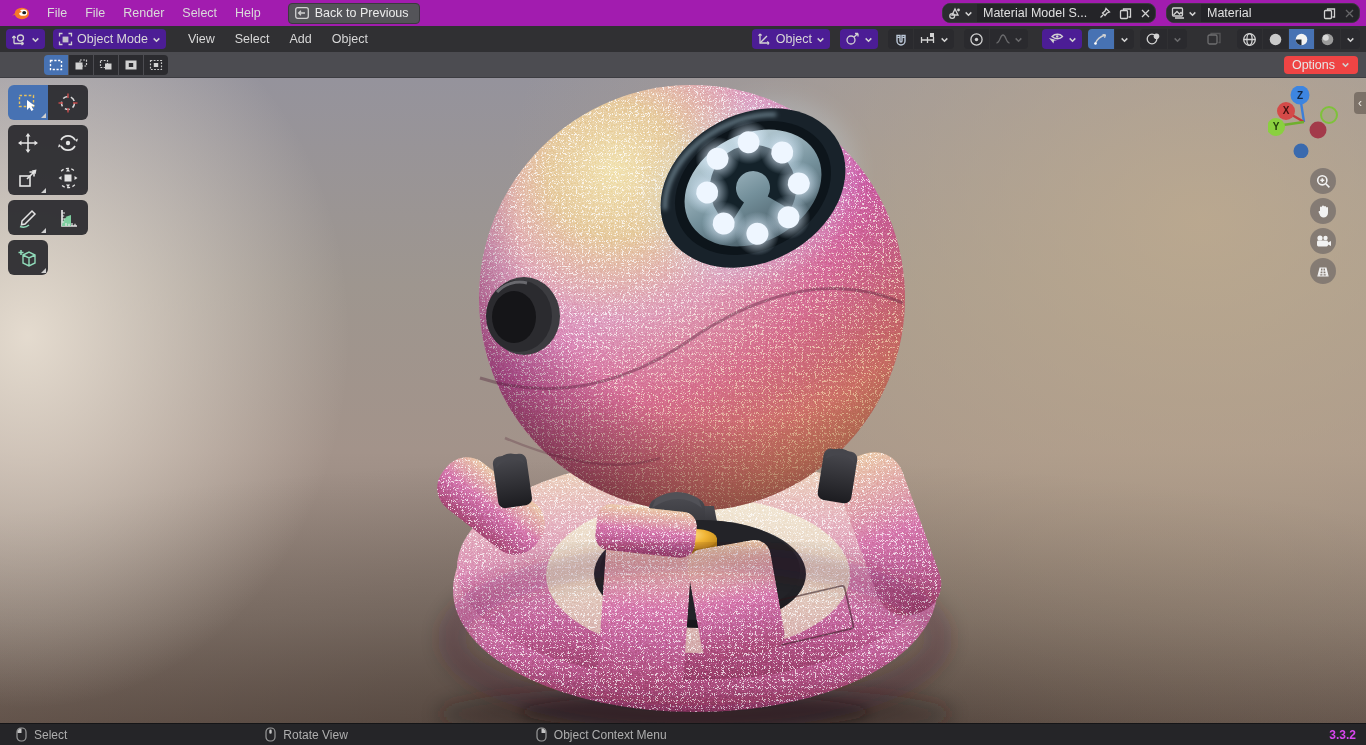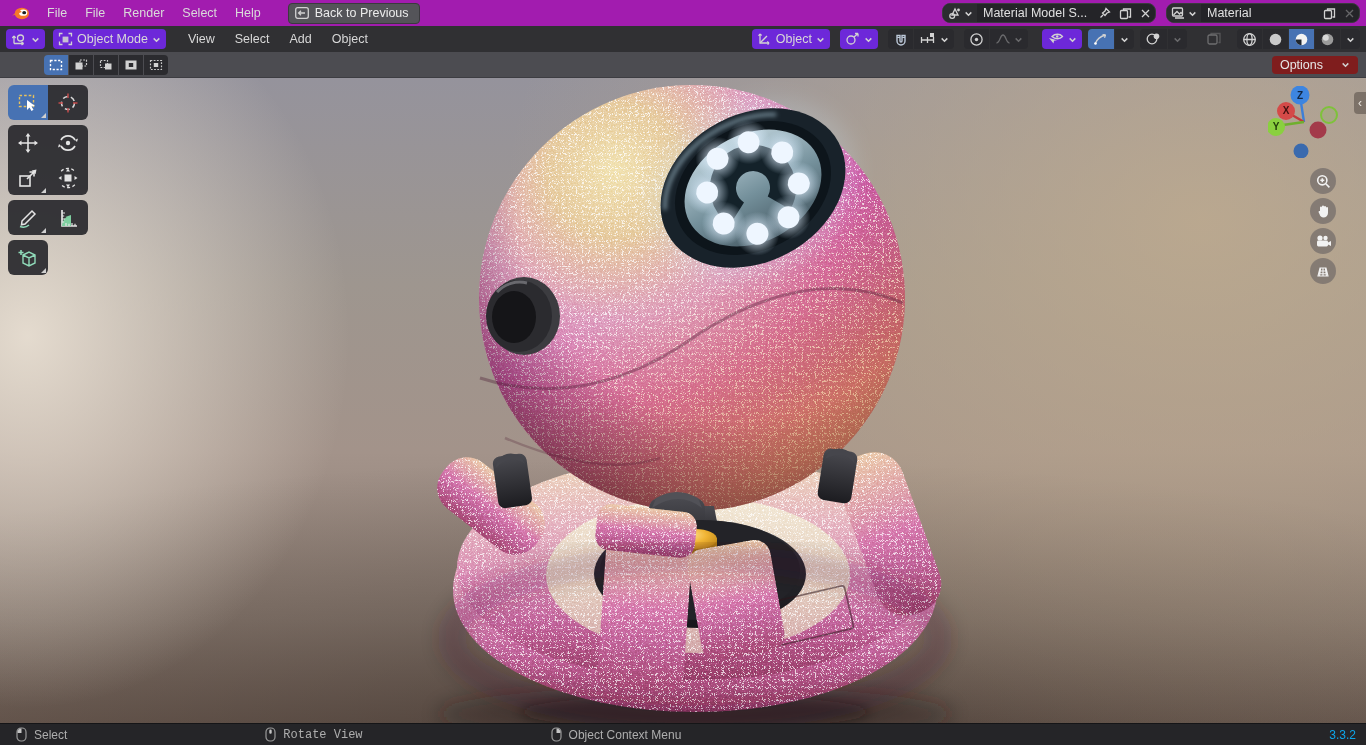--- a/index.html
+++ b/index.html
@@ -19,36 +19,36 @@
     border-radius:8px; height:20px; overflow:hidden; }
   .widget .wicon { display:flex; align-items:center; gap:2px; padding:0 4px; background:#2c2c30; height:100%; }
   .widget .wtext { padding:0 6px; color:#e0e0e0; min-width:118px; }
   .widget .wbtn { padding:0 4px; display:flex; align-items:center; height:100%; }
   .chev { width:9px; height:9px; }
   .dim { opacity:.38; }
 
   
   .vheader { height:26px; background:#303033; display:flex; align-items:center; padding:0 6px;
     font-size:12.5px; color:#d8d8d8; flex:0 0 26px; }
-  .hbtn { background:#6d28d9; border-radius:4px; height:20px; display:flex; align-items:center;
+  .hbtn { background:#4c1d95; border-radius:4px; height:20px; display:flex; align-items:center;
     gap:4px; padding:0 5px; }
   .hgroup { display:flex; height:20px; border-radius:4px; overflow:hidden; gap:1px; }
   .hgroup .seg { background:#2a2a2e; display:flex; align-items:center; padding:0 5px; gap:3px; }
   .seg.active { background:#4772b3; }
   .spacer { flex:1; }
   .mtxt { padding:3px 10px; border-radius:4px; }
 
   
   .tsettings { height:26px; background:#4c4c51; display:flex; align-items:center; padding:0 8px;
     font-size:12.5px; color:#e0e0e0; flex:0 0 26px; border-bottom:1px solid #3d3d42; }
   .selgrp { display:flex; gap:1px; margin-left:36px; border-radius:4px; overflow:hidden; }
   .selbtn { width:24px; height:20px; background:#2b2b2f; display:flex; align-items:center; justify-content:center; }
   .selbtn.active { background:#4772b3; }
-  .options { margin-left:auto; background:#7f1d1d; border-radius:4px; padding:2px 8px;
-    display:flex; gap:18px; align-items:center; color:#e6e6e6; }
+  .options { margin-left:auto; background:#ef4444; border-radius:4px; padding:2px 8px;
+    display:flex; gap:6px; align-items:center; color:#e6e6e6; }
 
   
   .viewport { position:relative; flex:1 1 auto; overflow:hidden;
     background:
       radial-gradient(520px 600px at 2% 40%, rgba(240,231,218,.85), rgba(240,231,218,0) 62%),
       radial-gradient(1000px 780px at 88% 22%, rgba(196,174,142,.75), rgba(196,174,142,0) 70%),
       radial-gradient(160% 95% at 50% 114%, rgba(48,38,33,.62), rgba(48,38,33,0) 58%),
       linear-gradient(180deg, #95939c 0%, #9e968f 32%, #a3938a 58%, #8b7c72 84%, #746359 100%);
   }
   .scene-svg { position:absolute; inset:0; width:100%; height:100%; }
@@ -71,23 +71,23 @@
     display:flex; align-items:center; justify-content:center; }
   .collapse-tab { position:absolute; right:0; top:14px; width:12px; height:22px;
     background:rgba(84,74,68,.55); border-radius:4px 0 0 4px; color:#e8e3dc; font-size:12px;
     display:flex; align-items:center; justify-content:center; }
 
   
   .statusbar { height:22px; background:#252528; border-top:1px solid #151517; display:flex;
     align-items:center; font-size:12px; color:#aeaeae; padding:0 10px; flex:0 0 22px; }
   .hint { display:flex; align-items:center; gap:7px; margin-right:8px; }
   .hint:nth-child(1){ margin-left:6px; } 
-  .hint:nth-child(2){ margin-left:190px;font-family:Liberation Mono, monospace; }
+  .hint:nth-child(2){ margin-left:190px; }
   .hint:nth-child(3){ margin-left:180px; }
-  .version { margin-left:auto; color:#0ea5e9; }
+  .version { margin-left:auto; color:#d946ef;font-weight:bold; }
 
   svg { display:block; }
   .ic { stroke:#d2d2d2; fill:none; stroke-width:1.3; }
   .icf { fill:#d2d2d2; stroke:none; }
 </style>
 </head>
 <body>
 
 <div class="app">
 

